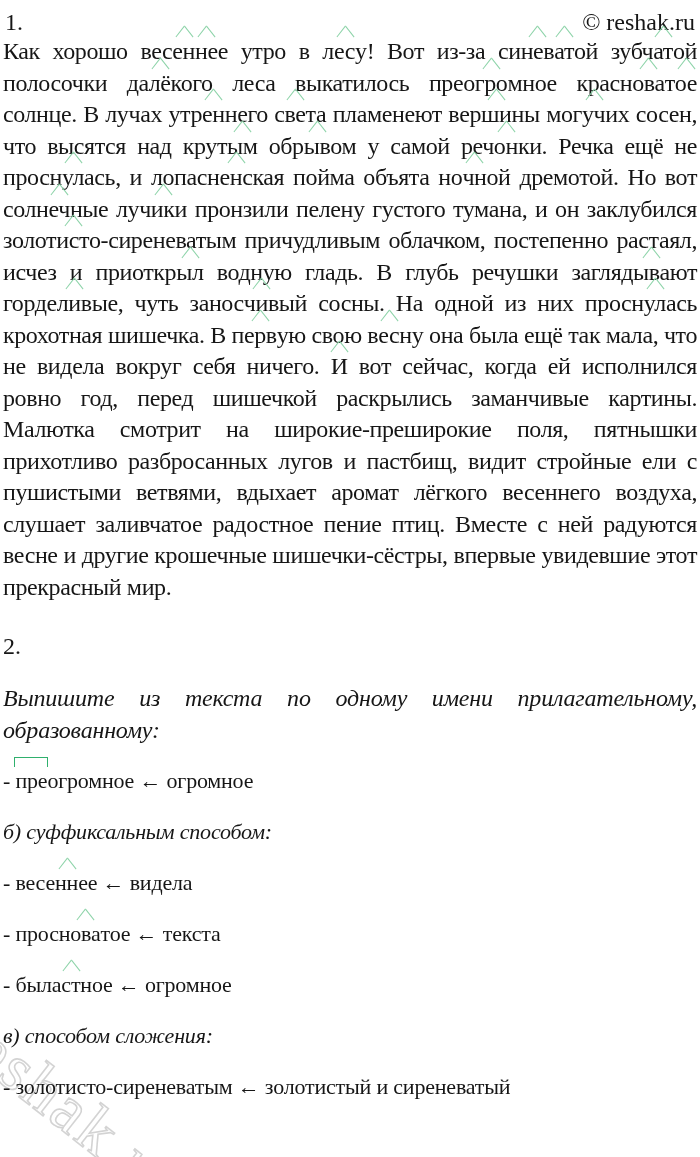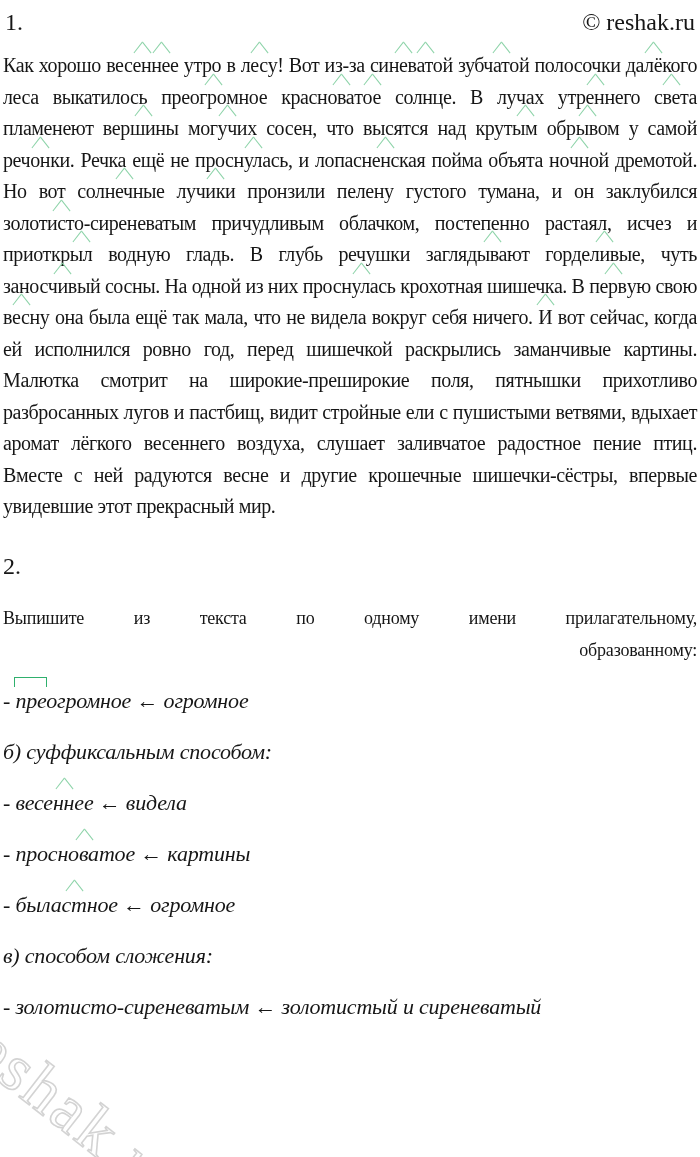--- a/index.html
+++ b/index.html
@@ -8,32 +8,32 @@
     background:#ffffff; color:#161616;
     font-family:"Liberation Serif", serif;
   }
   .page { position:relative; z-index:1; padding:8px 3px 0 3px; }
   p { margin:0; }
 
   .header { display:flex; justify-content:space-between; align-items:flex-start;
             font-size:24px; line-height:28px; padding:0 2px; }
 
   .main-text {
-    margin-top:14px; font-size:20px; line-height:31.5px;
+    font-size:24px; line-height:31.5px;
     letter-spacing:-0.4px; text-align:justify;
   }
 
   .sec-number { margin-top:27px; font-size:24px; line-height:32px; }
 
-  .task { margin-top:20px; font-size:18px; line-height:32px; letter-spacing:-0.2px; }
+  .task { margin-top:20px; font-style:italic; font-size:24px; line-height:32px; letter-spacing:-0.2px; }
   .task .l1 { display:block; text-align:justify; text-align-last:justify; }
-  .task .l2 { display:block;text-align:right; }
+  .task .l2 { display:block; }
 
   .sub-label { margin-top:19px; font-style:italic; font-size:22px; line-height:32px; letter-spacing:-0.2px; }
-  .answer    { margin-top:19px; font-size:22px; line-height:32px; letter-spacing:-0.2px;font-style:italic; }
+  .answer    { margin-top:19px; font-size:22px; line-height:32px; letter-spacing:-0.2px; }
 
   
   .caret { position:relative; }
   .caret::before, .caret::after {
     content:""; position:absolute; top:-12px; left:50%;
     width:1.3px; height:13.5px; background:var(--caret-color,#8cd3a8);
   }
   .caret::before { transform:rotate(-38deg); transform-origin:top center; }
   .caret::after  { transform:rotate(38deg);  transform-origin:top center; }
 
@@ -75,19 +75,19 @@
 
   <p class="task">
     <span class="l1">Выпишите из текста по одному имени прилагательному,</span>
     <span class="l2">образованному:</span>
   </p>
 
   <p class="answer"><span>- </span><span class="prefix">пре</span><span>огромное ← огромное</span></p>
 
   <p class="sub-label">б) суффиксальным способом:</p>
   <p class="answer"><span>- весе</span><span class="caret">нн</span><span>ее ← видела</span></p>
-  <p class="answer"><span>- просн</span><span class="caret">ова</span><span>тое ← картины</span></p>
+  <p class="answer"><span>- просн</span><span class="caret">ова</span><span>тое ← текста</span></p>
   <p class="answer"><span>- была</span><span class="caret">ст</span><span>ное ← огромное</span></p>
 
   <p class="sub-label">в) способом сложения:</p>
   <p class="answer"><span>- золотисто-сиреневатым ← золотистый и сиреневатый</span></p>
 
 </div>
 
 </body></html>

